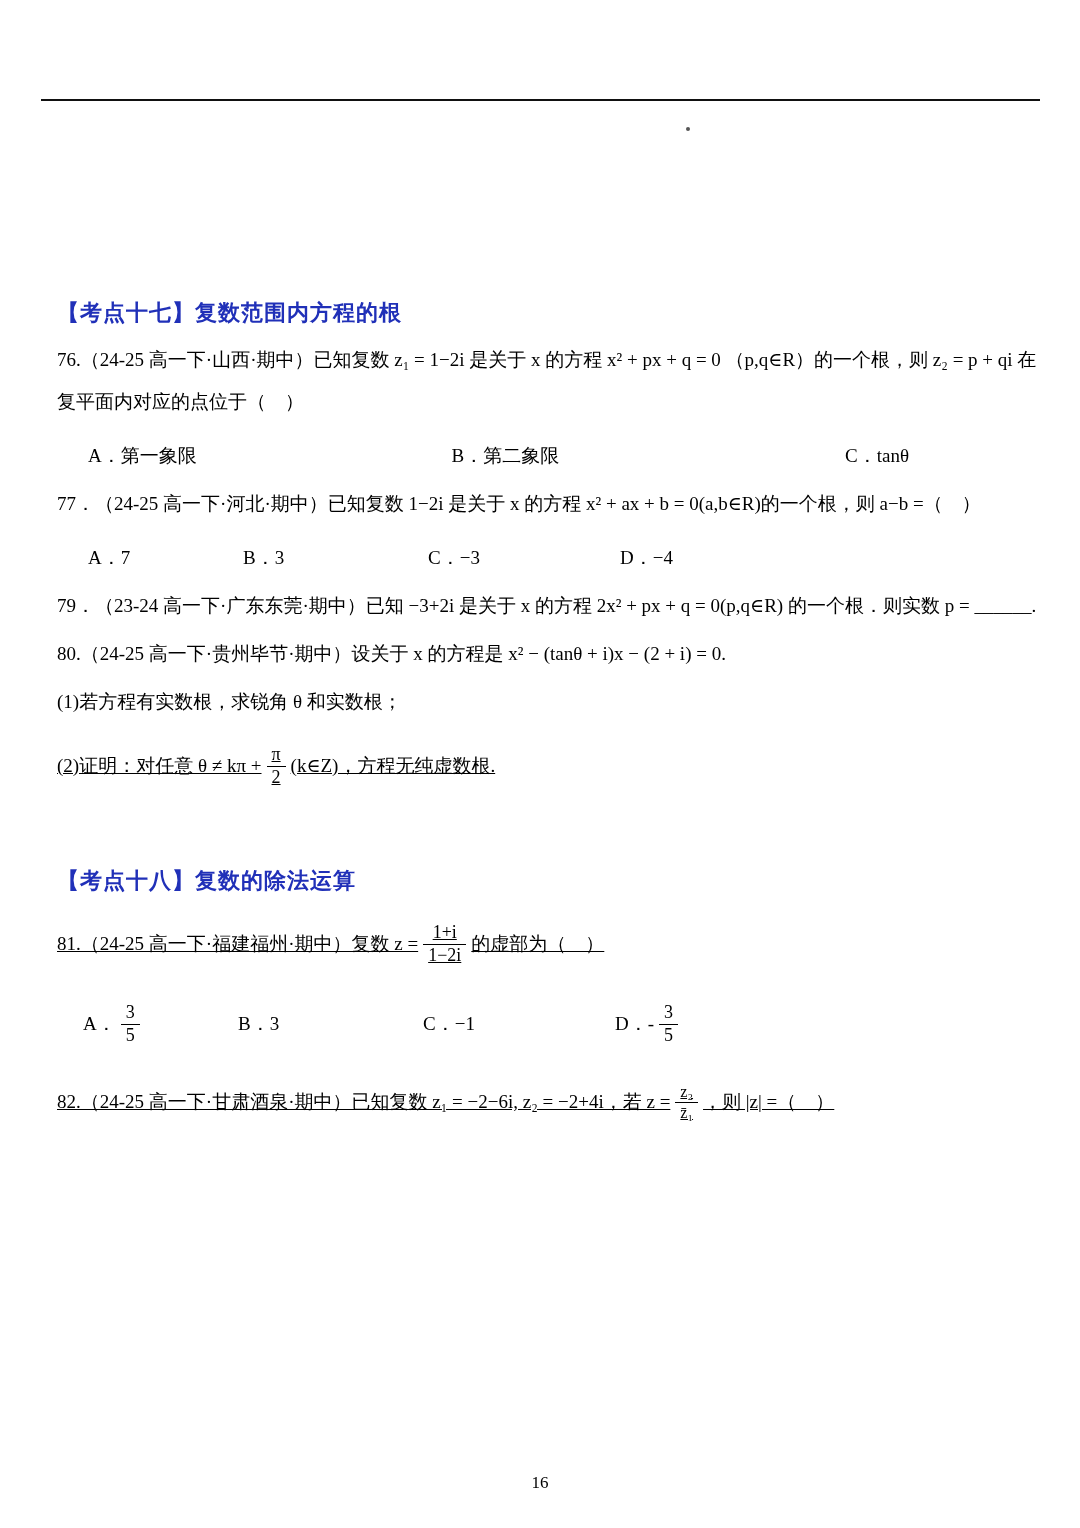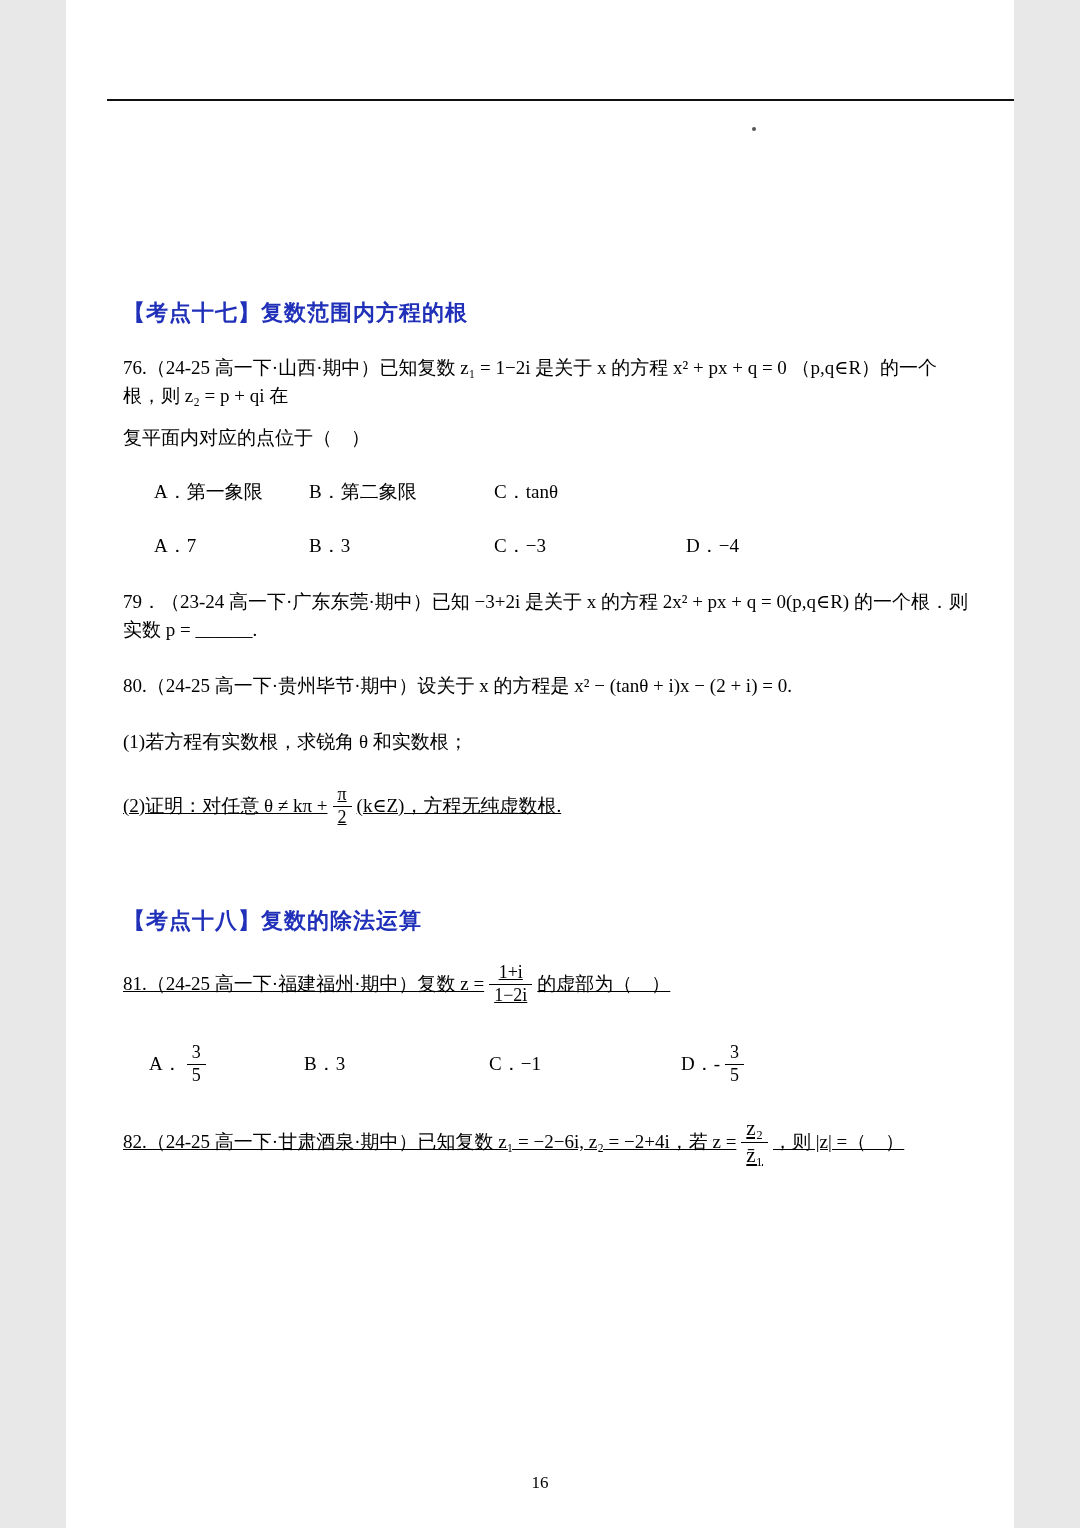--- a/index.html
+++ b/index.html
@@ -1,45 +1,45 @@
 <!DOCTYPE html>
 <html><head>
 <meta charset="utf-8">
 <style>
   html,body{margin:0;padding:0;background:#e8e8e8;}
   .page{
-    width:948px;height:1528px;margin:0 auto;background:#ffffff;position:relative;
+    width:1080px;height:1528px;margin:0 auto;background:#ffffff;position:relative;
     font-family:"Liberation Serif","DejaVu Serif",serif;color:#000;overflow:hidden;
   }
   .top-rule{position:absolute;top:99px;left:41px;width:999px;border-top:2px solid #111;}
   .stray-dot{position:absolute;top:127px;left:686px;width:4px;height:4px;border-radius:50%;background:#555;}
   .content{position:absolute;top:0;left:57px;right:43px;padding-top:300px;font-size:19px;line-height:28px;}
   .section-title{
     color:#2030b8;font-family:"Liberation Sans","DejaVu Sans",sans-serif;
     font-weight:bold;font-size:22px;line-height:26px;letter-spacing:1px;
   }
   .section-title.second{margin-top:74px;}
-  .para{margin-top:28px;}
+  .para{margin-top:20px;}
   .para.tight{margin-top:14px;}
   .math-row{display:flex;align-items:center;flex-wrap:nowrap;}
   .math-row.tall{margin-top:22px;min-height:56px;text-decoration:underline;}
-  .options{display:flex;margin-top:26px;padding-left:31px;}
+  .options{display:flex;margin-top:26px;padding-left:31px;justify-content:space-between;}
   .options.fracs{margin-top:24px;min-height:56px;align-items:center;padding-left:26px;}
   .opt-a{width:155px;}
   .opt-b{width:185px;}
   .opt-c{width:192px;}
   .opt-d{flex:1;}
   .opt{display:flex;align-items:center;}
   .frac{
     display:inline-flex;flex-direction:column;text-align:center;vertical-align:middle;
     margin:0 5px;font-size:18px;line-height:1.2;
   }
   .frac .num{border-bottom:1.5px solid #000;padding:0 5px;}
   .frac .den{padding:0 5px;}
-  .frac.small{font-size:21px;}
+  .frac.small{font-size:16px;}
   .page-number{
     position:absolute;top:1437px;left:0;width:100%;text-align:center;
     font-size:17px;color:#000;margin-top:36px;
   }
 </style>
 </head>
 <body>
 
 <div class="page">
 
@@ -51,20 +51,21 @@
     <div class="section-title">【考点十七】复数范围内方程的根</div>
 
     <div class="para">76.（24-25 高一下·山西·期中）已知复数 z₁ = 1−2i 是关于 x 的方程 x² + px + q = 0 （p,q∈R）的一个根，则 z₂ = p + qi 在</div>
     <div class="para tight">复平面内对应的点位于（　）</div>
     <div class="options">
       <span class="opt-a">A．第一象限</span>
       <span class="opt-b">B．第二象限</span>
       <span class="opt-c">C．tanθ</span>
     </div>
 
+    <div class="para">77．（24-25 高一下·河北·期中）已知复数 1−2i 是关于 x 的方程 x² + ax + b = 0(a,b∈R)的一个根，则 a−b =（　）</div>
     <div class="options">
       <span class="opt-a">A．7</span>
       <span class="opt-b">B．3</span>
       <span class="opt-c">C．−3</span>
       <span class="opt-d">D．−4</span>
     </div>
 
 
     <div class="para">79．（23-24 高一下·广东东莞·期中）已知 −3+2i 是关于 x 的方程 2x² + px + q = 0(p,q∈R) 的一个根．则实数 p = ______.</div>
 

